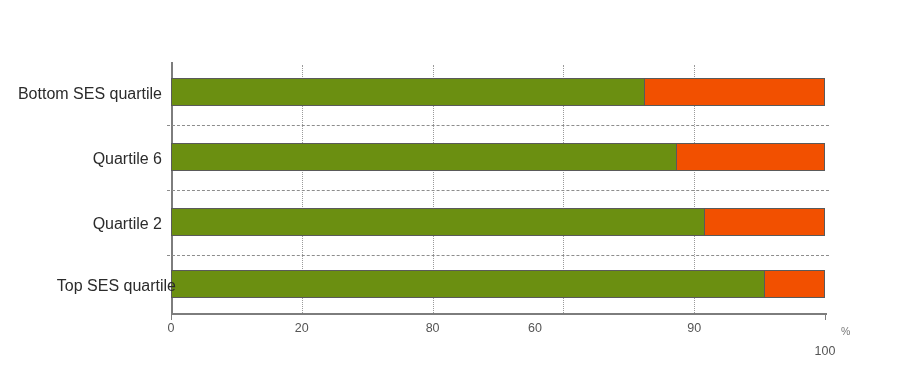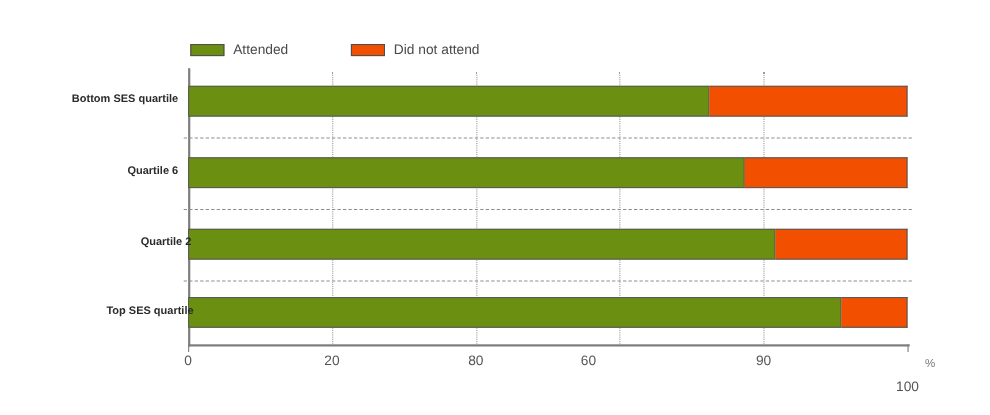--- a/index.html
+++ b/index.html
@@ -115,22 +115,22 @@
     box-sizing: border-box;
     border: 1px solid #5a5a5a;
     border-left: none;
   }
   .seg.first { border-left: 1px solid #5a5a5a; }
   .cat-label-wrap {
     position: absolute;
     left: 0;
     width: 160px;
     text-align: right;
-    font-size: 10px;
-    font-weight: bold;
+    font-size: 16px;
+    font-weight: normal;
     color: #2b2b2b;
     white-space: nowrap;
     line-height: 1;
   }
 
   
   .xtick-label {
     position: absolute;
     top: 322px;
     font-size: 12.5px;
@@ -146,30 +146,20 @@
     font-size: 10.5px;
     color: #777777;
     line-height: 1;
   }
 </style>
 </head>
 <body>
 
 <div id="chart-root">
 
-  <div id="legend">
-    <div class="legend-entry">
-      <span class="legend-swatch" id="sw0" style="background: rgb(107, 143, 17);"></span>
-      <span class="legend-label">Attended</span>
-    </div>
-    <div class="legend-entry second">
-      <span class="legend-swatch" id="sw1" style="background: rgb(242, 80, 0);"></span>
-      <span class="legend-label">Did not attend</span>
-    </div>
-  </div>
 
   <div id="y-axis"></div>
   <div id="x-axis"></div>
 
   <div id="plot">
       <div class="vgrid" style="left: 130.8px;"></div>
       <div class="vgrid" style="left: 261.6px;"></div>
       <div class="vgrid" style="left: 392.4px;"></div>
       <div class="vgrid" style="left: 523.2px;"></div>
       <div class="hsep" style="top: 60px;"></div>
@@ -189,21 +179,21 @@
       </div>
       <div class="bar-row" style="top: 205px;">
         <div class="seg first" style="width: 593.832px; background: rgb(107, 143, 17);"></div>
         <div class="seg" style="width: 60.168px; background: rgb(242, 80, 0);"></div>
       </div>
     </div>
 
   <div id="cat-labels">
       <div class="cat-label-wrap" style="left: 5px; width: 157px; top: 86px;">Bottom SES quartile</div>
       <div class="cat-label-wrap" style="left: 5px; width: 157px; top: 151px;">Quartile 6</div>
-      <div class="cat-label-wrap" style="left: 17px; width: 157px; top: 216px;">Quartile 2</div>
+      <div class="cat-label-wrap" style="left: 5px; width: 157px; top: 216px;">Quartile 2</div>
       <div class="cat-label-wrap" style="left: 19px; width: 157px; top: 278px;">Top SES quartile</div>
     </div>
 
   <div id="xtick-labels">
       <div class="xtick-label" style="left: 171px;">0</div>
       <div class="xtick-label" style="left: 301.8px; text-align: center;">20</div>
       <div class="xtick-label" style="left: 432.6px;">80</div>
       <div class="xtick-label" style="left: 535px;">60</div>
       <div class="xtick-label" style="left: 694.2px;">90</div>
       <div class="xtick-label" style="left: 825px; margin-top: 23px;">100</div>

